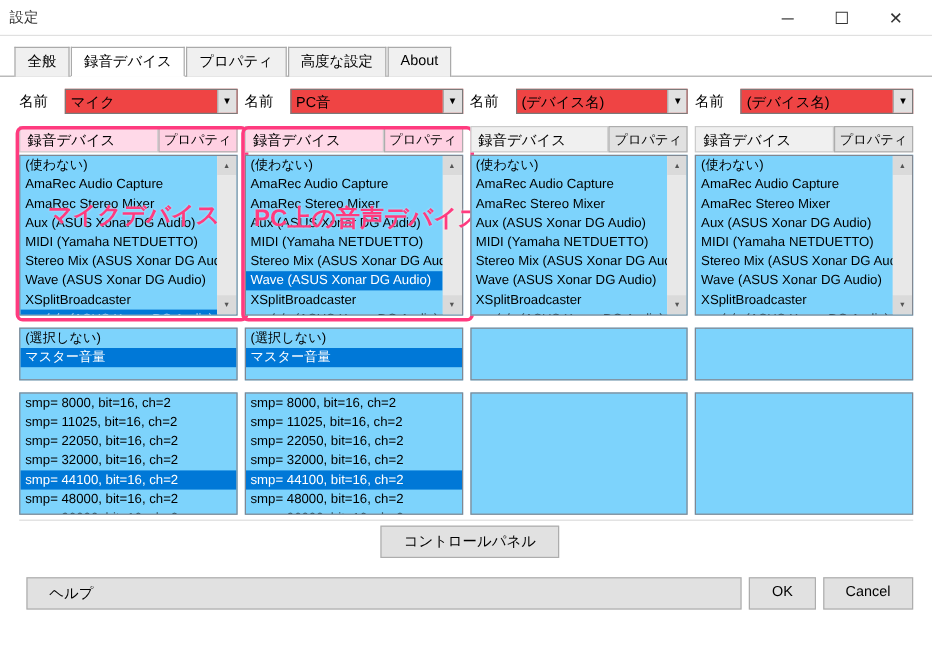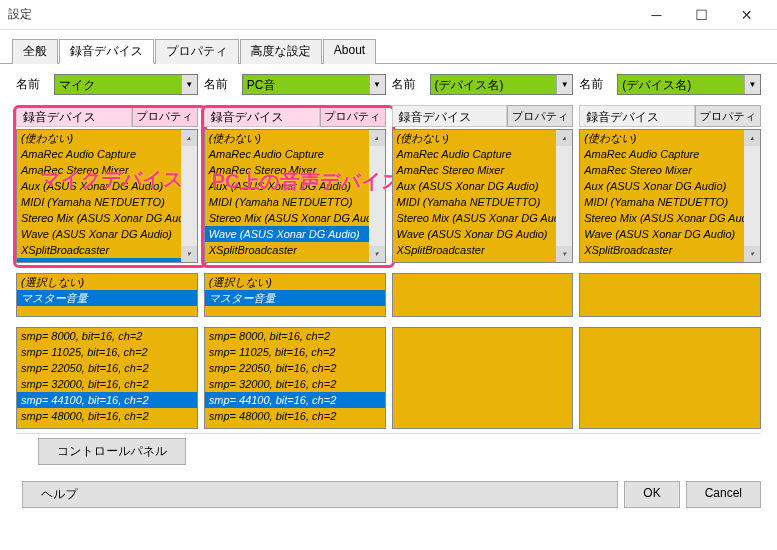--- a/index.html
+++ b/index.html
@@ -9,45 +9,45 @@
 .titlebar-controls { display: flex; }
 .titlebar-btn { width: 45px; height: 28px; display: flex; align-items: center; justify-content: center; cursor: pointer; font-size: 14px; color: #333; }
 .tabstrip { display: flex; padding: 8px 12px 0; border-bottom: 1px solid #aaa; }
 .tab { padding: 3px 10px; border: 1px solid #aaa; border-bottom: none; background: #f0f0f0; margin-right: 1px; cursor: pointer; position: relative; top: 1px; }
 .tab.active { background: #fff; border-bottom: 1px solid #fff; }
 .content { padding: 10px 16px 4px; }
 .cols { display: flex; gap: 6px; }
 .col { flex: 1; min-width: 0; position: relative; }
 .namerow { display: flex; align-items: center; gap: 6px; margin-bottom: 10px; justify-content: flex-end; }
 .namerow-label { width: 32px; }
-.combo { flex: 1; display: flex; border: 1px solid #7a7a7a; height: 21px; background: #84cc16; }
+.combo { flex: 1; display: flex; border: 1px solid #7a7a7a; height: 21px; background: #ef4444; }
 .combo-text { flex: 1; padding: 2px 4px; white-space: nowrap; overflow: hidden; }
 .combo-arrow { width: 16px; background: #e1e1e1; border-left: 1px solid #aaa; display: flex; align-items: center; justify-content: center; font-size: 8px; }
 .grouphead { display: flex; align-items: stretch; height: 22px; }
 .grouphead-label { flex: 1; background: #f0f0f0; border: 1px solid #ccc; padding: 3px 6px; }
 .prop-btn { width: 66px; border: 1px solid #adadad; background: #e1e1e1; font-size: 11px; cursor: pointer; display: flex; align-items: center; justify-content: center; }
-.listbox { border: 1px solid #828790; background: #eab308; overflow: hidden; position: relative; margin-top: 2px; font-style: italic; }
+.listbox { border: 1px solid #828790; background: #7dd3fc; overflow: hidden; position: relative; margin-top: 2px; }
 .listbox.h1 { height: 134px; }
 .listbox.h2 { height: 44px; }
 .listbox.h3 { height: 102px; }
 .list-inner { position: absolute; left: 0; top: 0; right: 16px; bottom: 0; overflow: hidden; }
 .noscroll .list-inner { right: 0; }
 .item { padding: 1px 4px; white-space: nowrap; cursor: pointer; line-height: 14px; font-size: 11px; }
 .item.sel { background: #0078d7; color: #fff; }
 .scrollbar { position: absolute; right: 0; top: 0; bottom: 0; width: 16px; background: #f0f0f0; display: flex; flex-direction: column; }
 .sb-btn { height: 16px; background: #dadada; display: flex; align-items: center; justify-content: center; font-size: 7px; color: #555; }
 .sb-track { flex: 1; background: #e8e8e8; }
 .highlight-box { position: absolute; border: 3px solid #ff3b7f; border-radius: 6px; pointer-events: none; }
 .hl1 { left: -3px; top: 31px; width: 194px; height: 163px; }
 .hl2 { left: -3px; top: 31px; width: 194px; height: 163px; }
 .annot { position: absolute; font-size: 20px; font-weight: bold; color: #ff3b7f; pointer-events: none; white-space: nowrap; text-shadow: 0 0 2px rgba(255,255,255,0.6); }
 .annot1 { left: 24px; top: 92px; }
 .annot2 { left: 8px; top: 94px; }
 .spacer { height: 8px; }
-.footer-right { display: flex; justify-content: flex-start; padding: 4px 16px 2px; border-top: 1px solid #ddd; margin-top: 4px; }
+.footer-right { display: flex; justify-content: center; padding: 4px 16px 2px; border-top: 1px solid #ddd; margin-top: 4px; }
 .btn { border: 1px solid #adadad; background: #e1e1e1; padding: 4px 18px; font-size: 12px; cursor: pointer; margin-left: 6px; }
 .bottom-bar { display: flex; padding: 10px 16px; }
 .bottom-left { flex: 1; }
 .highlighted-col .grouphead-label { background: #ffd9e8; }
 .highlighted-col .prop-btn { background: #ffd0e2; }
 </style>
 </head>
 <body>
 
 <div class="titlebar">

